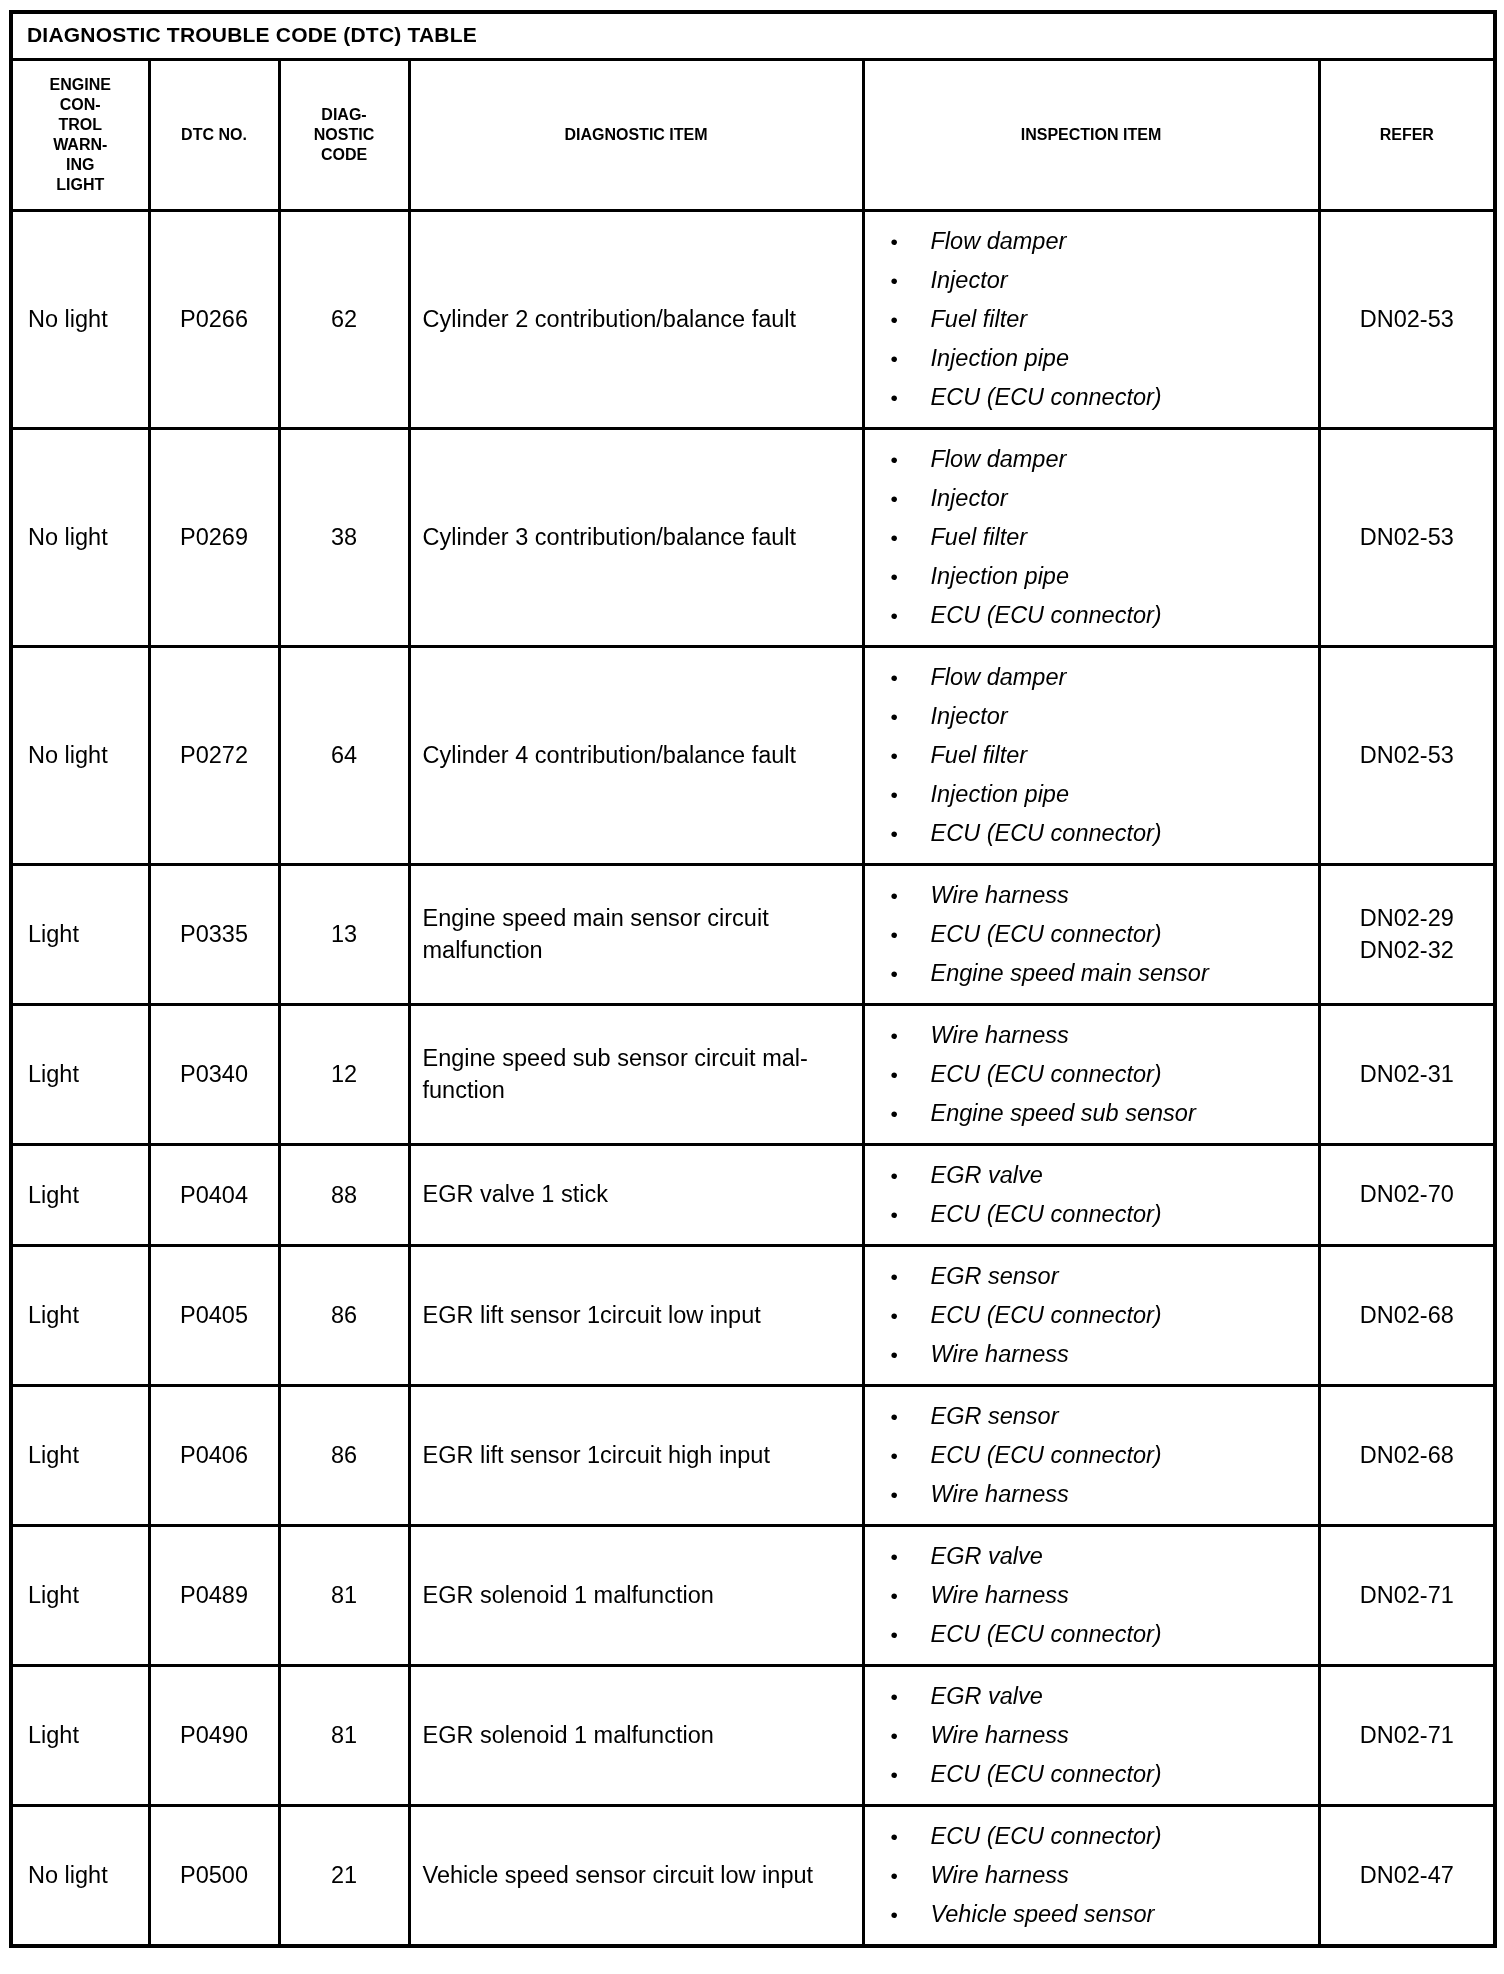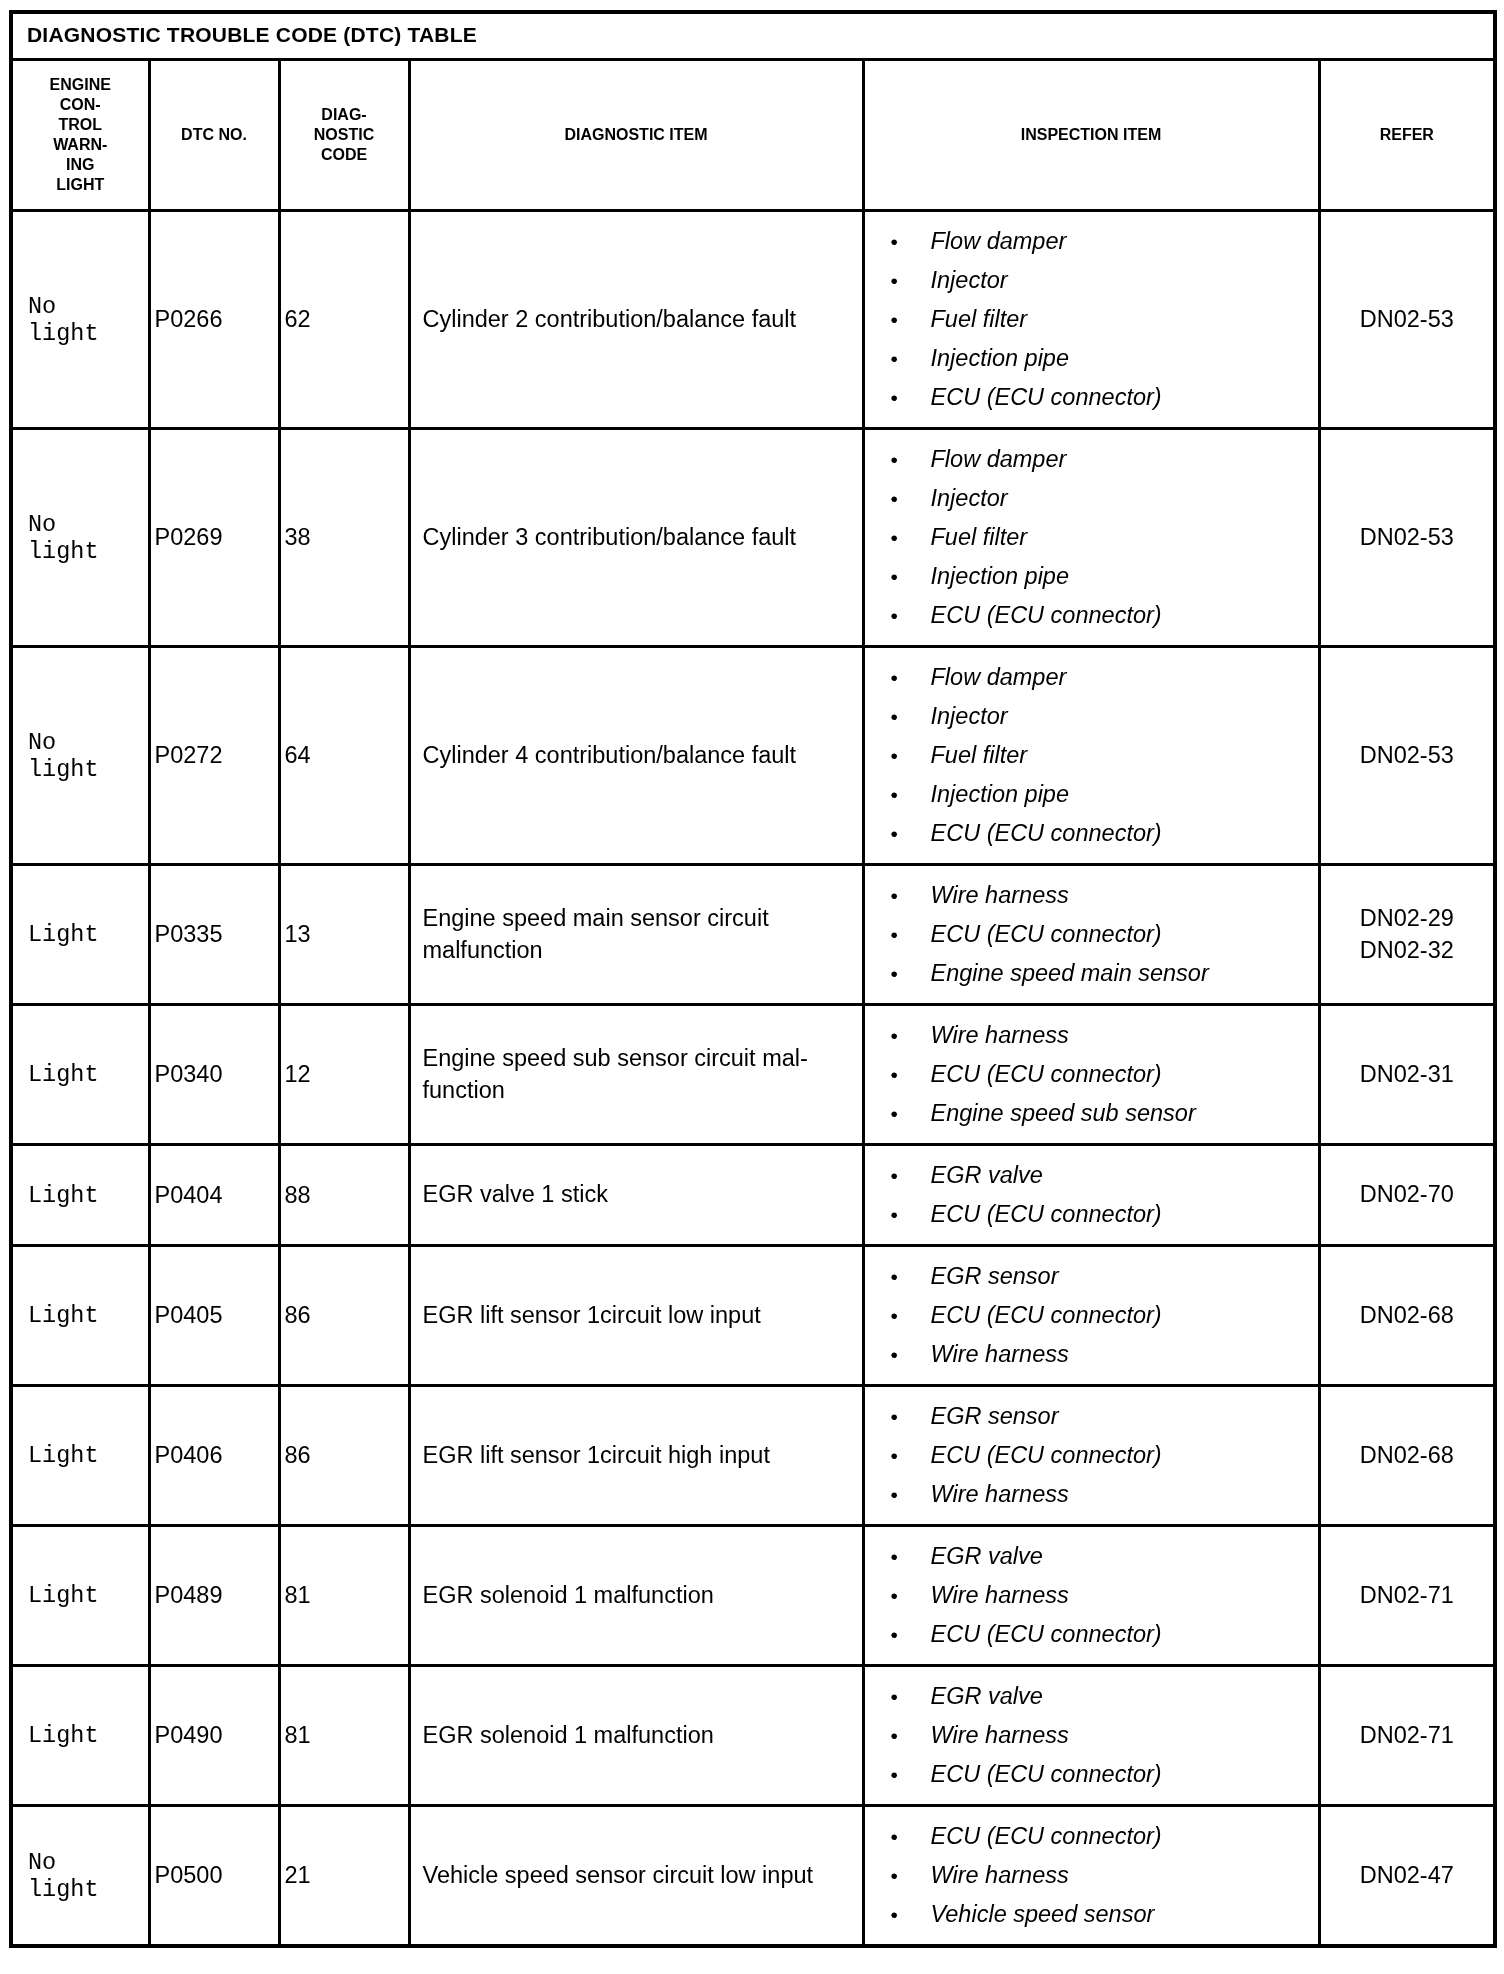--- a/index.html
+++ b/index.html
@@ -46,23 +46,23 @@
     line-height: 1.25;
     padding: 14px 6px;
   }
   tbody td {
     font-size: 23.5px;
     vertical-align: middle;
   }
   .cell-light {
     text-align: left;
     padding: 10px 8px 10px 15px;
-    font-family: Liberation Mono, monospace;
   }
   .cell-dtc, .cell-code {
+    text-align: center;
     padding: 23px 4px;
   }
   .cell-item {
     text-align: left;
     padding: 22px 12px;
     white-space: pre-line;
     line-height: 1.32;
   }
   .cell-inspection {
     padding: 10px 8px;

